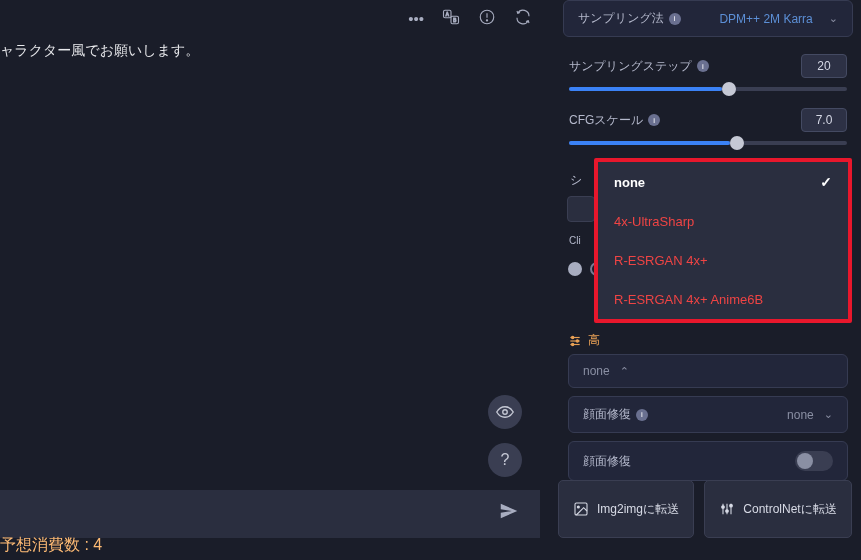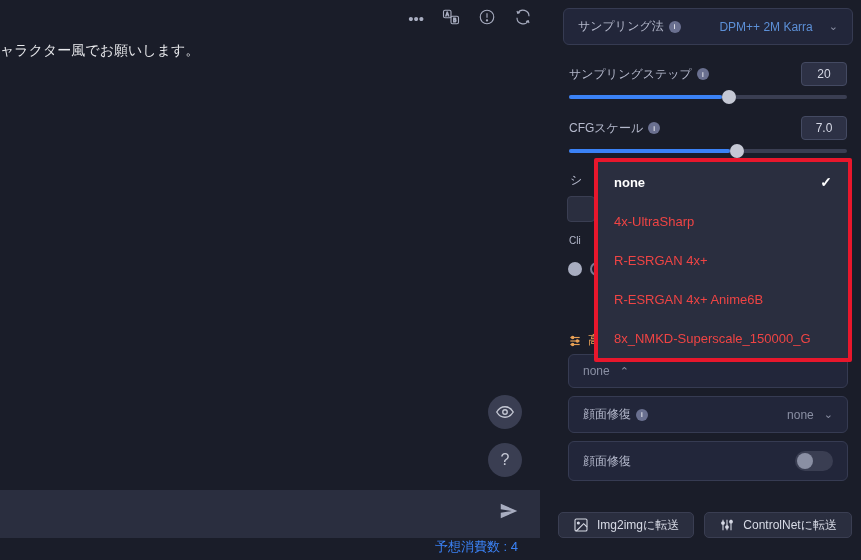--- a/index.html
+++ b/index.html
@@ -5,21 +5,21 @@
 *{margin:0;padding:0;box-sizing:border-box;font-family:-apple-system,'Segoe UI',sans-serif}
 body{background:#1a1d29;color:#c5c8d4;width:861px;height:560px;overflow:hidden;position:relative}
 .main-area{position:absolute;left:0;top:0;width:540px;height:560px}
 .top-icons{position:absolute;right:8px;top:8px;display:flex;gap:18px;align-items:center}
 .top-icons span{color:#a8adc0;cursor:pointer;font-size:15px}
 .prompt-text{font-size:14px;color:#e8e9ec;position:absolute;left:0;top:42px}
 .right-icons{position:absolute;right:18px;top:395px;display:flex;flex-direction:column;gap:14px;align-items:center}
 .circ-btn{width:34px;height:34px;border-radius:50%;background:#3a3e52;display:flex;align-items:center;justify-content:center;color:#c5c8d4;font-size:16px;cursor:pointer}
 .input-bar{position:absolute;left:0;bottom:22px;width:540px;height:48px;background:#2a2e3f;display:flex;align-items:center;justify-content:flex-end;padding-right:20px}
 .send-icon{color:#a8adc0;font-size:22px;cursor:pointer}
-.counter{position:absolute;left:0;bottom:4px;width:540px;text-align:right;padding-right:22px;font-size:13px;color:#3b82f6}
+.counter{position:absolute;left:0;bottom:4px;width:540px;padding-right:22px;font-size:16px;color:#fdba74}
 .side-panel{position:absolute;left:555px;top:0;width:306px;height:560px}
 .param-row{display:flex;align-items:center;padding:9px 14px;gap:10px;font-size:12px;color:#b5b9cc}
 .param-row.boxed{background:#22263a;border:1px solid #363b52;border-radius:6px;margin:0 8px 8px 8px}
 .param-label{flex:1;display:flex;align-items:center;gap:5px}
 .info-dot{width:12px;height:12px;border-radius:50%;background:#6a7090;display:inline-flex;align-items:center;justify-content:center;font-size:8px;color:#fff}
 .v-box{width:46px;height:24px;background:#2d3145;border:1px solid #444a62;border-radius:4px;display:flex;align-items:center;justify-content:center;font-size:12px;color:#d5d8e5}
 .v-select{color:#5c8fd6;font-size:12px;display:flex;align-items:center;gap:16px;cursor:pointer}
 .chev{color:#8a8fa3;font-size:11px;cursor:pointer}
 .slider{height:4px;background:#3a3e52;margin:0 14px 8px 14px;position:relative;border-radius:2px}
 .slider .fill{height:100%;background:#3b82f6;border-radius:2px}
@@ -31,21 +31,21 @@
 .radio.sel{background:#a8adc0;border-color:#a8adc0}
 .dropdown{position:absolute;left:594px;top:158px;width:258px;background:#2a2e3f;border:4px solid #e8172c;border-radius:2px;z-index:10}
 .dd-item{padding:12px 16px;font-size:13px;color:#ef4444;cursor:pointer;display:flex;align-items:center;justify-content:space-between}
 .dd-item.selected{color:#fff;font-weight:600}
 .check{color:#fff;font-size:14px}
 .sec-header{position:absolute;left:568px;top:332px;color:#e8a055;font-size:12px;display:flex;align-items:center;gap:6px}
 .param-row .none-txt{color:#8a8fa3;font-size:12px}
 .toggle{width:38px;height:20px;background:#3a3e52;border-radius:10px;position:relative;cursor:pointer}
 .toggle::after{content:'';width:16px;height:16px;background:#8a8fa3;border-radius:50%;position:absolute;top:2px;left:2px}
 .bottom-btns{position:absolute;left:558px;bottom:22px;display:flex;gap:10px}
-.b-btn{height:26px;padding:0 14px;background:#2a2e3f;border:1px solid #3a3e52;border-radius:5px;display:flex;align-items:center;gap:8px;color:#d8dbe6;font-size:12px;cursor:pointer}
+.b-btn{height:58px;padding:0 14px;background:#2a2e3f;border:1px solid #3a3e52;border-radius:5px;display:flex;align-items:center;gap:8px;color:#d8dbe6;font-size:12px;cursor:pointer}
 .b-btn svg{width:16px;height:16px;fill:none;stroke:#d8dbe6;stroke-width:1.6}
 </style>
 </head>
 <body>
 
 <div class="main-area">
   <div class="top-icons">
     <span>•••</span>
     <span>
       <svg width="18" height="18" viewBox="0 0 24 24" fill="none" stroke="#a8adc0" stroke-width="1.5">
@@ -85,21 +85,21 @@
     <span class="send-icon">
       <svg width="22" height="22" viewBox="0 0 24 24" fill="#a8adc0">
           <path d="M3 20l18-8L3 4v6l12 2-12 2z"></path>
         </svg>
     </span>
   </div>
   <div class="counter">予想消費数 : 4</div>
 </div>
 
 <div class="side-panel">
-  <div class="param-row boxed" style="margin-top:8px">
+  <div class="param-row boxed" style="margin-top:0">
     <span class="param-label">
         <span>サンプリング法</span>
         <span class="info-dot">i</span>
       </span>
     <span class="v-select">
         <span>DPM++ 2M Karra</span>
         <span class="chev">⌄</span>
       </span>
   </div>
   <div class="param-row">
@@ -136,21 +136,20 @@
 </div>
 
 <div class="dropdown">
   <div class="dd-item selected">
       <span>none</span>
       <span class="check">✓</span>
     </div>
   <div class="dd-item">4x-UltraSharp</div>
   <div class="dd-item">R-ESRGAN 4x+</div>
   <div class="dd-item">R-ESRGAN 4x+ Anime6B</div>
-  <div class="dd-item">8x_NMKD-Superscale_150000_G</div>
 </div>
 
 <div class="sec-header">
   <svg width="14" height="14" viewBox="0 0 24 24" fill="none" stroke="#e8a055" stroke-width="2">
       <line x1="4" y1="6" x2="20" y2="6"></line>
       <line x1="4" y1="12" x2="20" y2="12"></line>
       <line x1="4" y1="18" x2="20" y2="18"></line>
       <circle cx="8" cy="6" r="2" fill="#e8a055"></circle>
       <circle cx="16" cy="12" r="2" fill="#e8a055"></circle>
       <circle cx="8" cy="18" r="2" fill="#e8a055"></circle>

